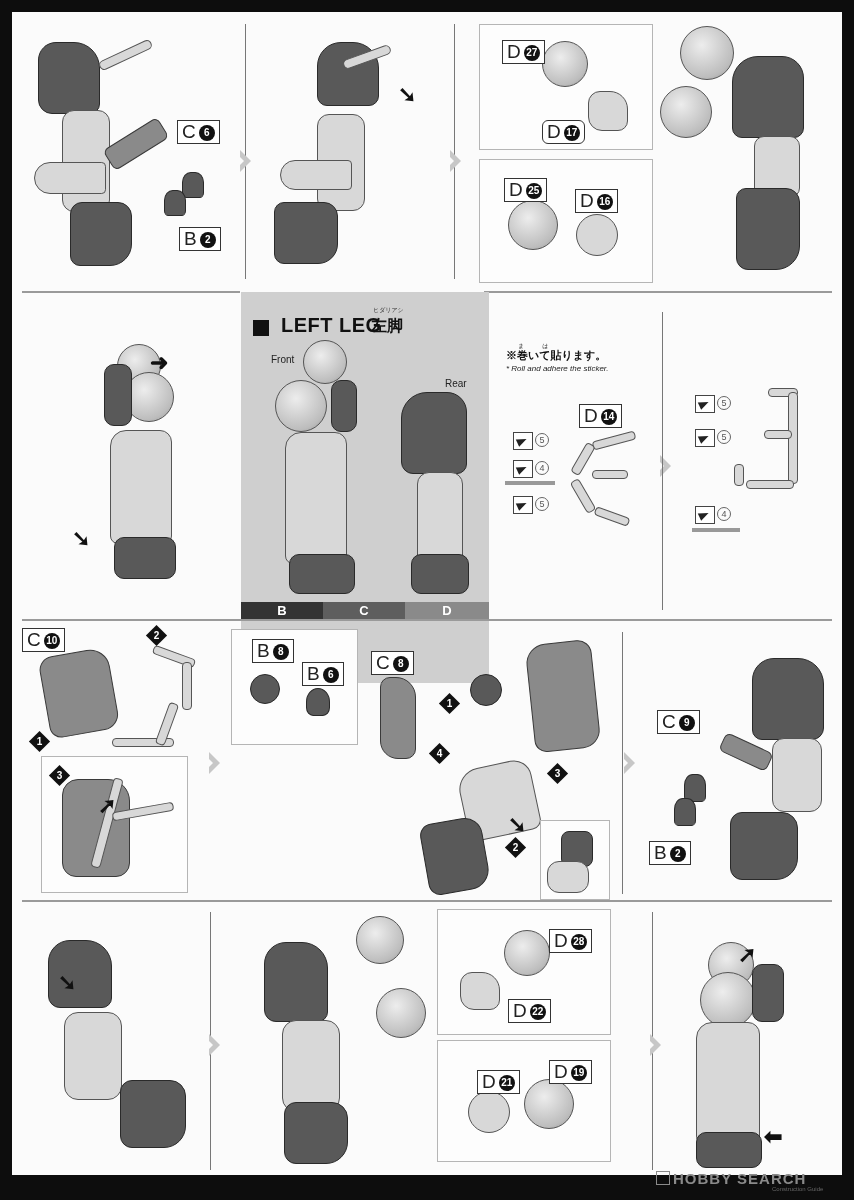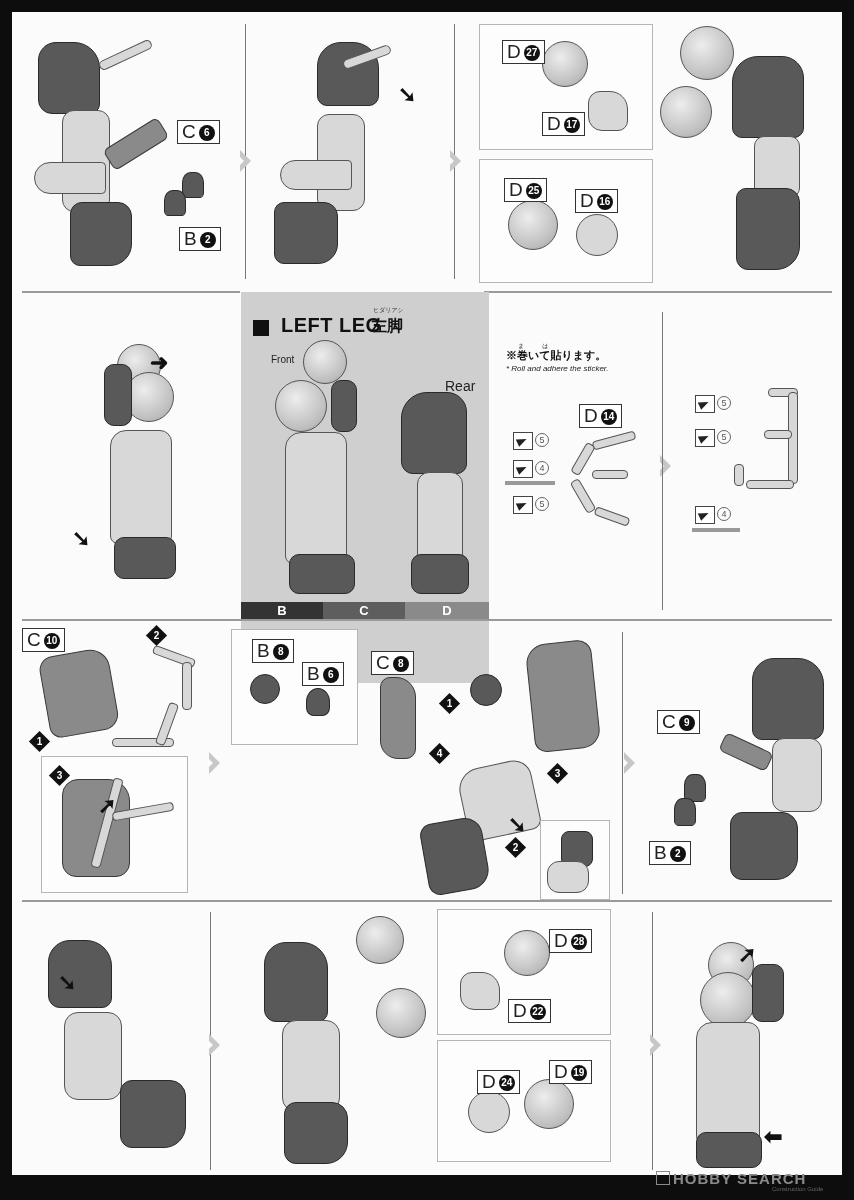--- a/index.html
+++ b/index.html
@@ -58,21 +58,21 @@
     <div class="curved-arrow" style="left:386px; top:70px;">➘</div>
   </div>
 
   <div class="chev" style="left:438px; top:138px;"></div>
 
   <div class="box" style="left:467px; top:12px; width:172px; height:124px;">
     <div class="sphere" style="left:62px; top:16px; width:44px; height:44px;"></div>
     <div class="part-light" style="left:108px; top:66px; width:38px; height:38px; border-radius:12px 18px 10px 14px;"></div>
   </div>
   <div class="label" style="left:490px; top:28px;"><span>D</span><span class="num">27</span></div>
-  <div class="label" style="left:530px; top:100px;"><span>D</span><span class="num">17</span></div>
+  <div class="label" style="left:530px; top:108px;border-radius:6px;"><span>D</span><span class="num">17</span></div>
 
   <div class="box" style="left:467px; top:147px; width:172px; height:122px;">
     <div class="sphere" style="left:28px; top:40px; width:48px; height:48px;"></div>
     <div class="part-light" style="left:96px; top:54px; width:40px; height:40px; border-radius:50%;"></div>
   </div>
   <div class="label" style="left:492px; top:166px;"><span>D</span><span class="num">25</span></div>
   <div class="label" style="left:563px; top:177px;"><span>D</span><span class="num">16</span></div>
 
   <div>
     <div class="sphere" style="left:668px; top:14px; width:52px; height:52px;"></div>
@@ -94,21 +94,21 @@
     <div class="curved-arrow" style="left:138px; top:338px;">➜</div>
     <div class="curved-arrow" style="left:60px; top:514px;">➘</div>
   </div>
 
   <div class="abs" style="left:229px; top:280px; width:248px; height:391px; background:#cfcfcf;">
     <div class="abs" style="left:12px; top:28px; width:16px; height:16px; background:#111;"></div>
     <div class="abs" style="left:40px; top:22px; font-size:20px; font-weight:bold; color:#111; letter-spacing:0.5px;">LEFT LEG</div>
     <div class="abs" style="left:132px; top:14px; font-size:6px; color:#333;">ヒダリアシ</div>
     <div class="abs" style="left:130px; top:24px; font-size:16px; font-weight:bold; color:#111;">左脚</div>
     <div class="abs" style="left:30px; top:62px; font-size:10px; color:#222;">Front</div>
-    <div class="abs" style="left:172px; top:86px; font-size:14px; color:#222;padding-left:32px;">Rear</div>
+    <div class="abs" style="left:172px; top:86px; font-size:10px; color:#222;padding-left:32px;">Rear</div>
 
     <div class="sphere" style="left:62px; top:48px; width:42px; height:42px;"></div>
     <div class="sphere" style="left:34px; top:88px; width:50px; height:50px;"></div>
     <div class="part-dark" style="left:90px; top:88px; width:24px; height:50px; border-radius:10px;"></div>
     <div class="part-light" style="left:44px; top:140px; width:60px; height:130px; border-radius:16px 12px 8px 8px;"></div>
     <div class="part-dark" style="left:48px; top:262px; width:64px; height:38px; border-radius:10px;"></div>
 
     <div class="part-dark" style="left:160px; top:100px; width:64px; height:80px; border-radius:26px 20px 10px 12px;"></div>
     <div class="part-light" style="left:176px; top:180px; width:44px; height:100px; border-radius:12px;"></div>
     <div class="part-dark" style="left:170px; top:262px; width:56px; height:38px; border-radius:10px;"></div>
@@ -255,21 +255,21 @@
     <div class="sphere" style="left:66px; top:20px; width:44px; height:44px;"></div>
     <div class="part-light" style="left:22px; top:62px; width:38px; height:36px; border-radius:12px 18px 10px 14px;"></div>
   </div>
   <div class="label" style="left:537px; top:917px;"><span>D</span><span class="num">28</span></div>
   <div class="label" style="left:496px; top:987px;"><span>D</span><span class="num">22</span></div>
 
   <div class="box" style="left:425px; top:1028px; width:172px; height:120px;">
     <div class="part-light" style="left:30px; top:50px; width:40px; height:40px; border-radius:50%;"></div>
     <div class="sphere" style="left:86px; top:38px; width:48px; height:48px;"></div>
   </div>
-  <div class="label" style="left:465px; top:1058px;"><span>D</span><span class="num">24</span></div>
+  <div class="label" style="left:465px; top:1058px;"><span>D</span><span class="num">21</span></div>
   <div class="label" style="left:537px; top:1048px;"><span>D</span><span class="num">19</span></div>
 
   <div class="vline" style="left:640px; top:900px; height:258px;"></div>
   <div class="chev" style="left:638px; top:1022px;"></div>
 
   <div>
     <div class="sphere" style="left:696px; top:930px; width:44px; height:44px;"></div>
     <div class="sphere" style="left:688px; top:960px; width:54px; height:54px;"></div>
     <div class="part-dark" style="left:740px; top:952px; width:30px; height:56px; border-radius:10px;"></div>
     <div class="part-light" style="left:684px; top:1010px; width:62px; height:120px; border-radius:16px 12px 8px 8px;"></div>

